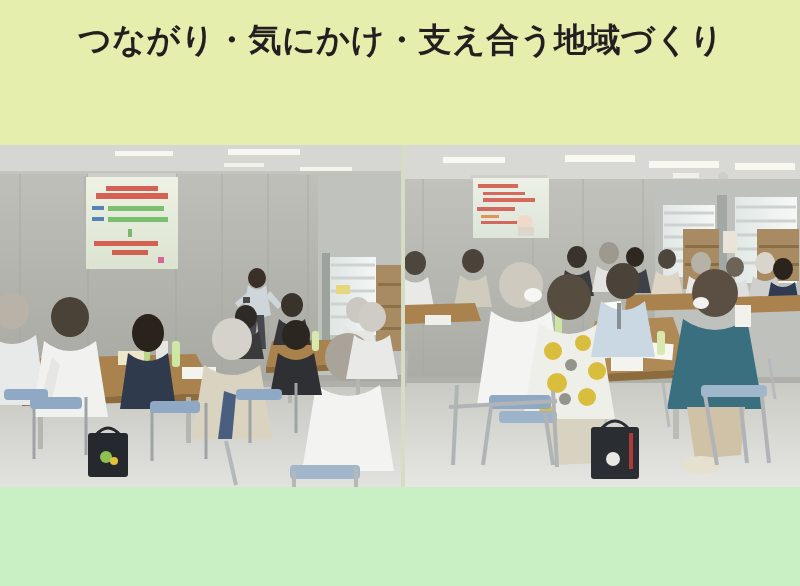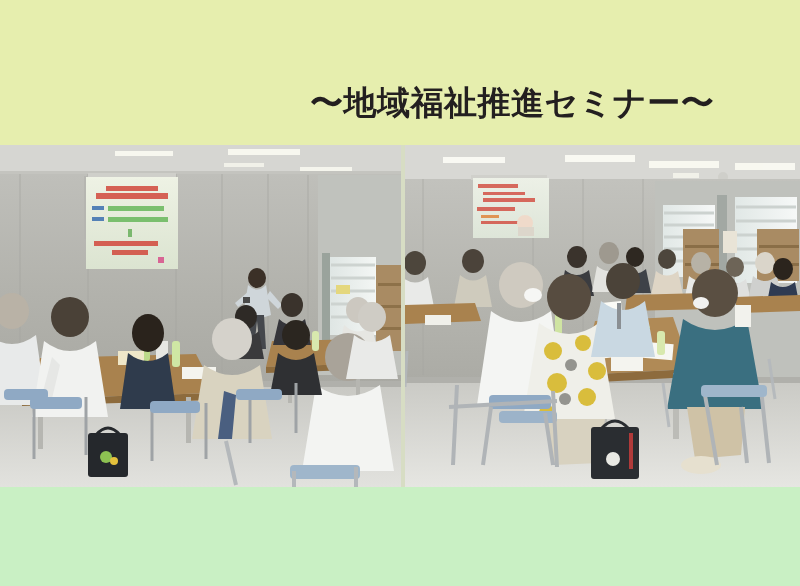--- a/index.html
+++ b/index.html
@@ -46,21 +46,21 @@
     position:absolute;left:0;top:487px;width:800px;height:99px;
     background:#c9f0c4;
   }
 </style>
 </head>
 <body>
 
 <div class="page">
 
   <div class="banner">
-    <div class="title-line title-2">〜地域福祉推進セミナー〜</div>
+    <div class="title-line title-1">つながり・気にかけ・支え合う地域づくり</div>
   </div>
 
   <div class="photos">
 
     <div class="photo photo-left">
       <svg viewBox="0 0 401 342" preserveAspectRatio="none">
         <defs>
           <linearGradient id="wallL" x1="0" y1="0" x2="0" y2="1">
             <stop offset="0%" stop-color="#bfbfba"></stop>
             <stop offset="55%" stop-color="#b2b2ac"></stop>

